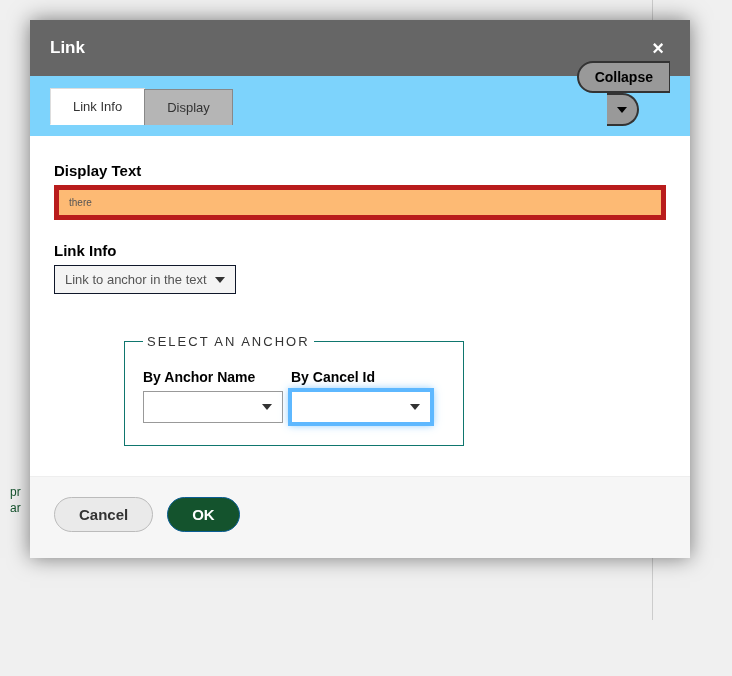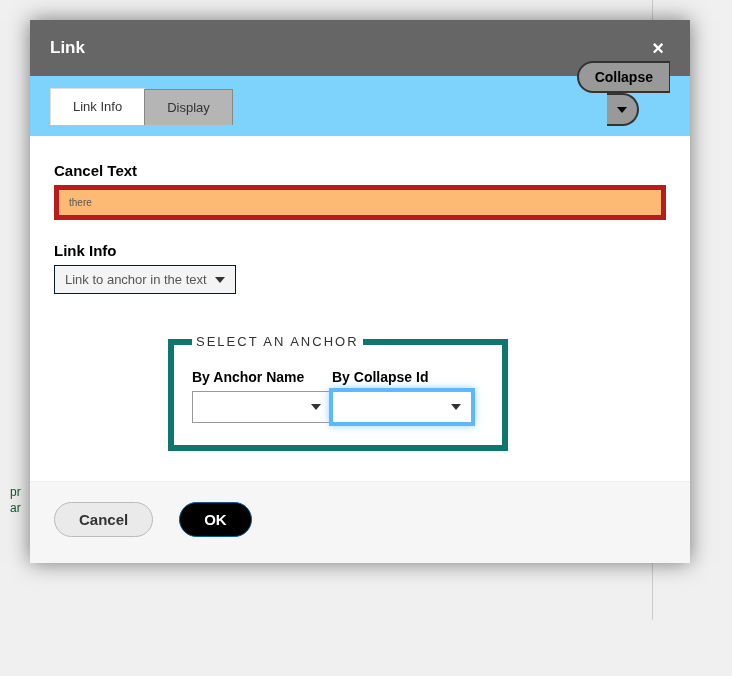--- a/index.html
+++ b/index.html
@@ -162,35 +162,35 @@
       margin-bottom: 40px;
     }
     .select-caret {
       margin-left: 8px;
       width: 0; height: 0;
       border-left: 5px solid transparent;
       border-right: 5px solid transparent;
       border-top: 6px solid #333;
     }
     .anchor-fieldset {
-      margin-left: 114px;
-      border: 6px solid #0f766e;
+      margin-left: 70px;
+      border: 1px solid #0f766e;
       padding: 14px 18px 22px 18px;
       width: 340px;
     }
     .fieldset-legend {
       font-size: 13px;
       letter-spacing: 2px;
       color: #333;
       padding: 0 4px;
       text-transform: uppercase;
     }
     .anchor-row {
       display: flex;
-      gap: 0;
+      gap: 8px;
       margin-top: 6px;
     }
     .anchor-col {
       display: flex;
       flex-direction: column;
     }
     .anchor-label {
       font-size: 14px;
       font-weight: bold;
       color: #000;
@@ -209,38 +209,38 @@
     }
     .small-select.focused {
       box-shadow: 0 0 0 3px #5eb8ff, 0 0 8px 2px rgba(94,184,255,0.8);
       border: 1px solid #5eb8ff;
     }
     .modal-footer {
       background: #f6f6f6;
       padding: 20px 24px 26px 24px;
       display: flex;
       align-items: center;
-      gap: 26px;
+      gap: 14px;
       border-top: 1px solid #eee;
     }
     .btn {
       border-radius: 20px;
       padding: 8px 24px;
       font-size: 15px;
       font-weight: bold;
       cursor: pointer;
       border: none;
     }
     .btn-cancel {
       background: #eaeaea;
       color: #333;
       border: 1px solid #bbb;
     }
     .btn-ok {
-      background: #000000;
+      background: #14532d;
       color: #fff;
       border: 1px solid #0a5d94;
     }
   </style>
 </head>
 <body>
 
 <div class="bg">
   <div class="bg-text" style="white-space:pre;">pr
 ar</div>
@@ -260,41 +260,41 @@
     </div>
     <div class="collapse-group">
       <div class="collapse-btn">Collapse</div>
       <div class="collapse-caret">
         <div class="caret-down"></div>
       </div>
     </div>
   </div>
 
   <div class="modal-body">
-    <label class="field-label">Cancel Text</label>
+    <label class="field-label">Display Text</label>
     <input type="text" class="text-input" value="there" style="">
 
     <label class="field-label">Link Info</label>
     <div class="select-wrapper">
       <span>Link to anchor in the text</span>
       <span class="select-caret"></span>
     </div>
 
     <fieldset class="anchor-fieldset">
       <legend class="fieldset-legend">Select an anchor</legend>
       <div class="anchor-row">
         <div class="anchor-col">
           <span class="anchor-label">By Anchor Name</span>
           <div class="small-select">
             <span></span>
             <span class="select-caret"></span>
           </div>
         </div>
         <div class="anchor-col">
-          <span class="anchor-label">By Collapse Id</span>
+          <span class="anchor-label">By Cancel Id</span>
           <div class="small-select focused">
             <span></span>
             <span class="select-caret"></span>
           </div>
         </div>
       </div>
     </fieldset>
   </div>
 
   <div class="modal-footer">

